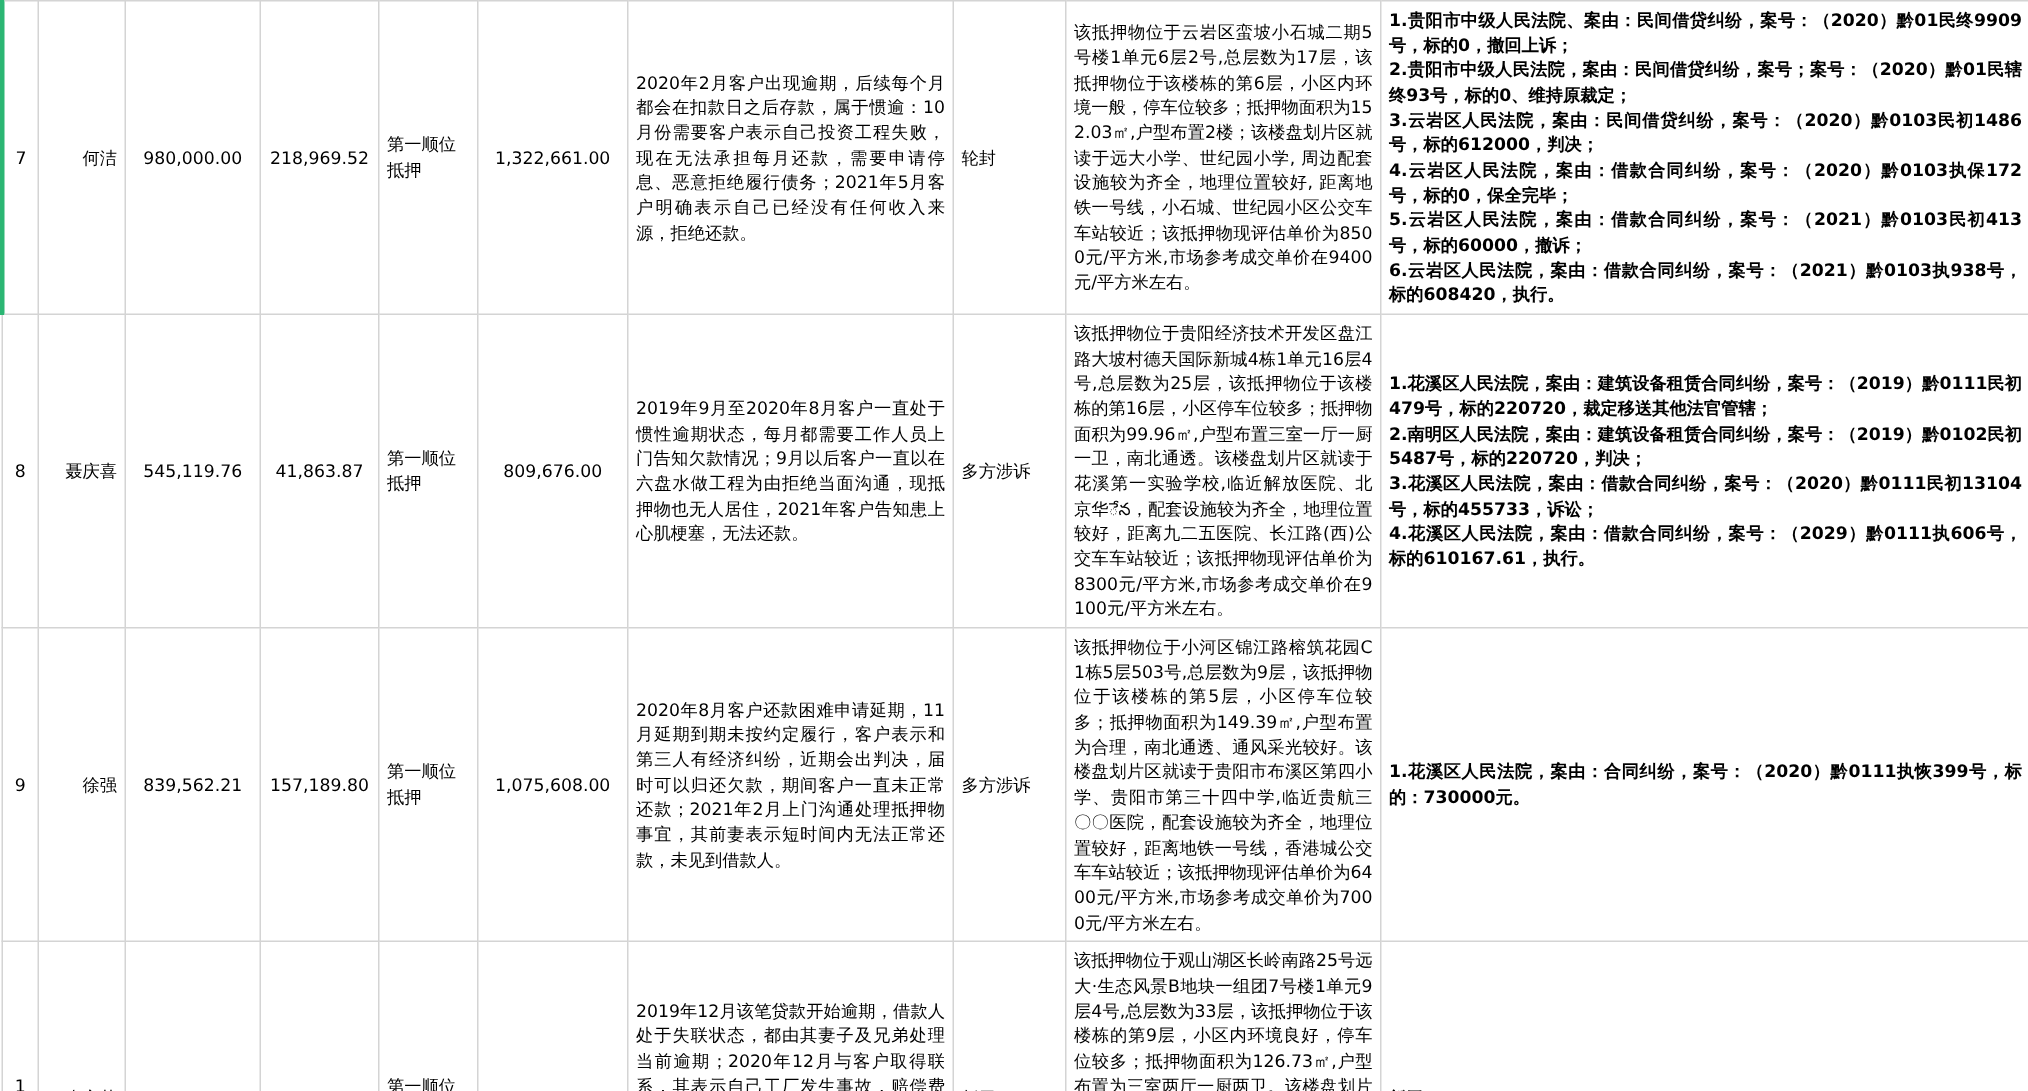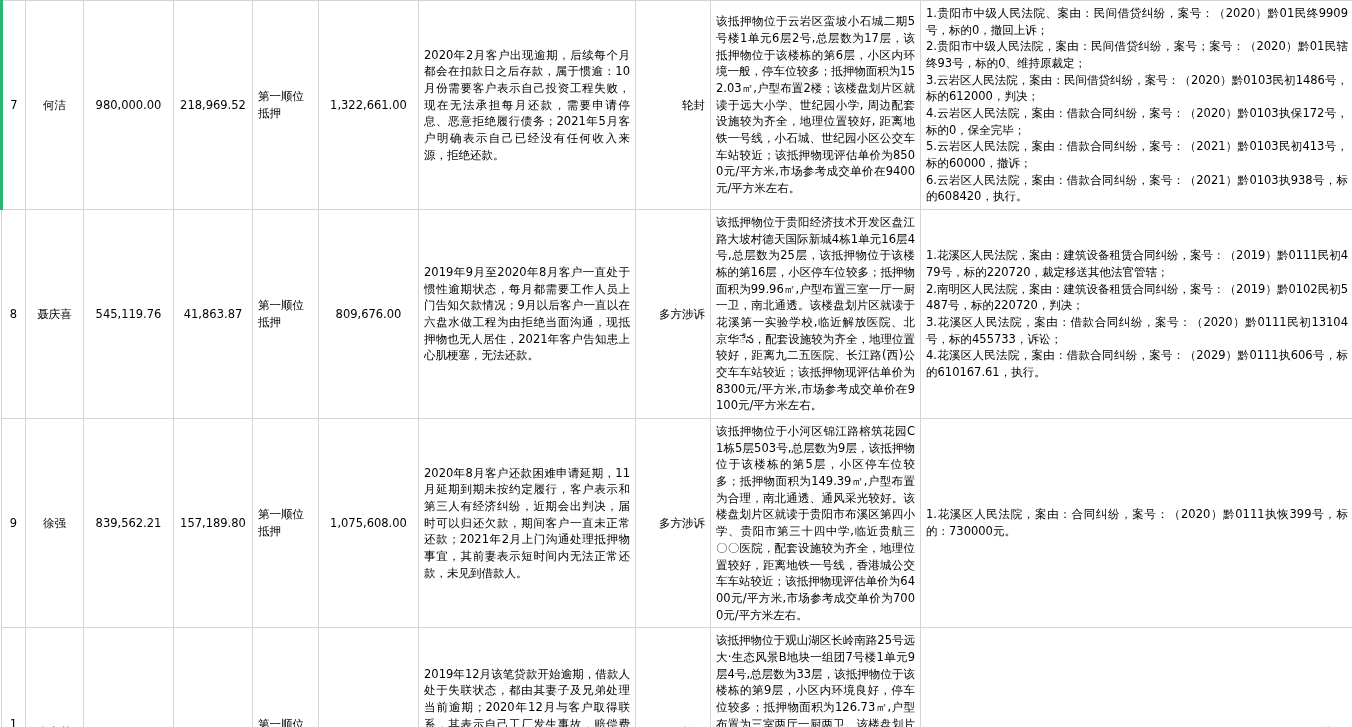--- a/index.html
+++ b/index.html
@@ -41,34 +41,34 @@
   col.c-amt3  { width: 100px; }
   col.c-desc  { width: 217px; }
   col.c-stat  { width: 75px; }
   col.c-prop  { width: 210px; }
   col.c-case  { width: 433px; }
   .cell-justify {
     text-align: justify;
     text-justify: inter-ideograph;
   }
   .idx { text-align: center; font-size: 12px; }
-  .name { text-align: center; font-size: 12px; white-space: nowrap; }
+  .name { text-align: right; font-size: 12px; white-space: nowrap; }
   .rank { font-size: 12px; line-height: 1.5; }
-  .status { text-align: right; font-size: 12px; }
+  .status { text-align: left; font-size: 12px; }
   .amount { text-align: center; font-size: 12px; white-space: nowrap; padding-right: 7px; }
 
   
   tr.row-accent td:first-child {
     border-left: 3px solid #2bb673;
   }
 
   .desc-text { display: block; }
   .prop-text { display: block; }
   .case-text { display: block; }
-  .case-text .case-line { display: block; }
+  .case-text .case-line { display: block; font-weight: bold; }
 </style>
 </head>
 <body>
 
 <div class="sheet">
   <table class="loan-table">
     <colgroup>
       <col class="c-idx">
         <col class="c-name">
         <col class="c-amt1">

